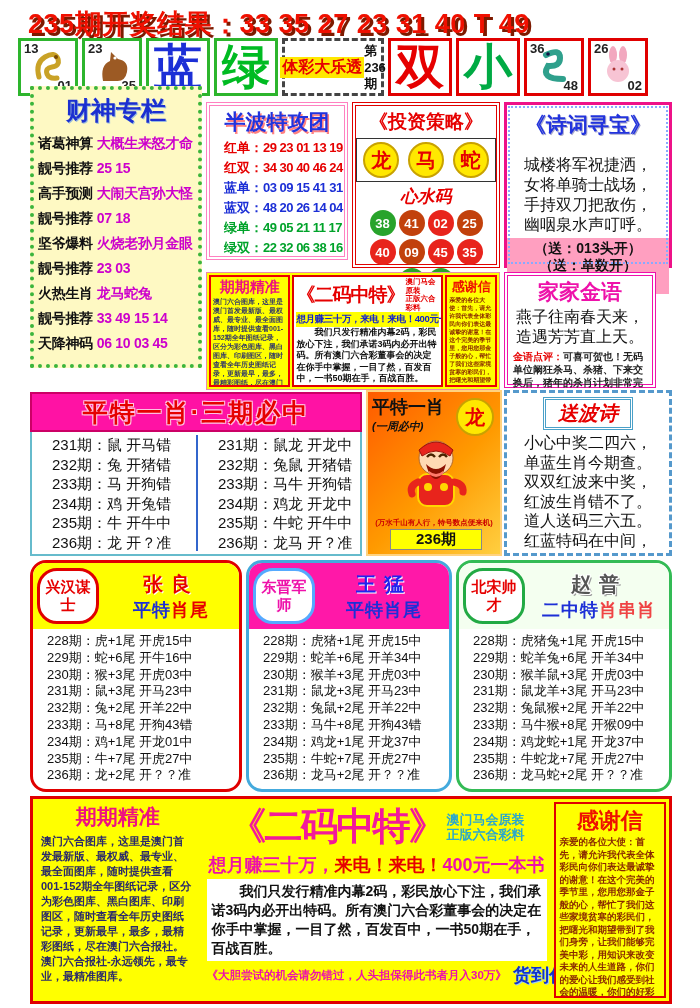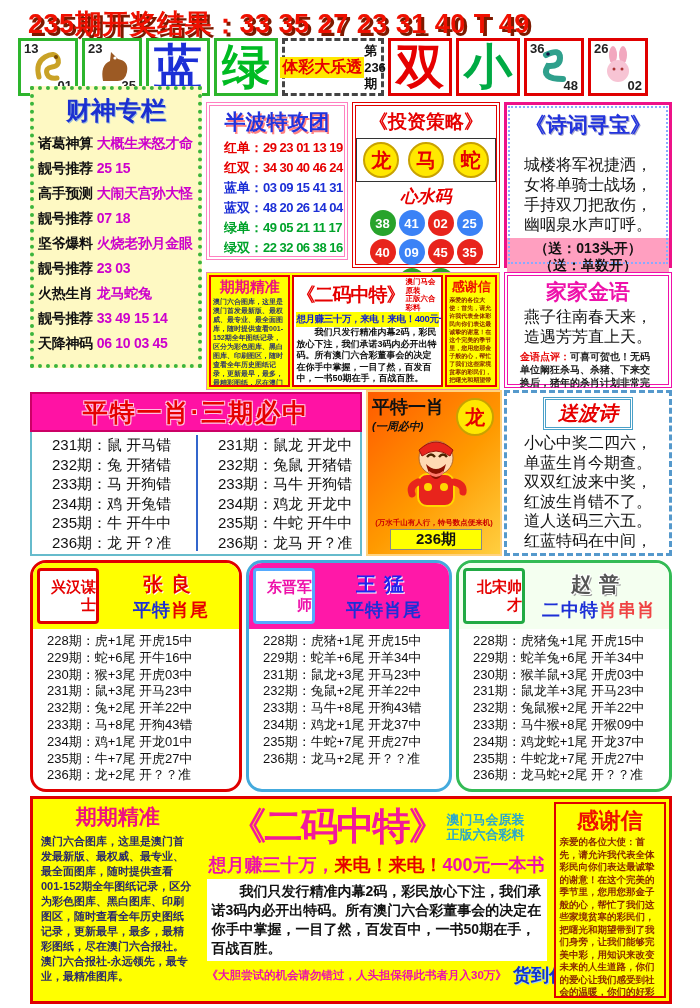--- a/index.html
+++ b/index.html
@@ -41,21 +41,21 @@
 
   .touzi { left:352px; top:102px; width:148px; height:166px; border:4px double #e00000; background:#fff; padding:3px 0; text-align:center; }
   .touzi-title { font-size:19px; font-weight:bold; color:#e60000; margin-bottom:3px; }
   .tz-frame { border:1px solid #333; padding:3px 2px; display:flex; justify-content:space-around; }
   .tz-circle { width:36px; height:36px; border-radius:50%; background:#ffe800; border:2px solid #c9a200;
     display:inline-flex; align-items:center; justify-content:center; font-size:20px; font-weight:bold; color:#e60000; }
   .xinshui { font-size:17px; font-weight:bold; font-style:italic; color:#e60000; margin:3px 0 2px; }
   .balls { display:flex; flex-wrap:wrap; gap:3px 3px; justify-content:center; }
   .ball { width:26px; height:26px; border-radius:50%; display:inline-flex; align-items:center; justify-content:center;
     color:#fff; font-size:13px; font-weight:bold; }
-  .ball.red { background:#e8241c; } .ball.blue { background:#3b82f6; } .ball.green { background:#28a32b; }
+  .ball.red { background:#e8241c; } .ball.blue { background:#c2410c; } .ball.green { background:#28a32b; }
 
   .shici { left:504px; top:102px; width:168px; height:166px; border:3px solid #ee1188; outline:2px dotted #88aaff; outline-offset:-6px; background:#fff; padding:6px 4px 0; text-align:center; }
   .shici-title { font-size:21px; font-weight:bold; color:#2233dd; text-shadow:1px 1px 0 #aac; margin-bottom:16px; }
   .shici .poem-line { font-size:16px; color:#111; line-height:20px; white-space:nowrap; }
   .gifts { background:#ff9fc0; margin:3px -4px 0; padding:2px 0 3px; }
   .gifts .poem-line { font-size:14px; font-weight:bold; line-height:17px; }
 
   
   .midrow { left:206px; top:272px; width:294px; height:118px; background:#ffff00; border:1px solid #e8a; display:flex; gap:2px; padding:2px; }
   .mid-jz { width:82px; border:2px solid #ee0000; background:#ffff00; padding:1px 2px; overflow:hidden; }
@@ -64,21 +64,21 @@
   .mid-erma { width:152px; border:2px solid #e00000; background:#fff; padding:1px 2px; overflow:hidden; }
   .me-head { display:flex; align-items:center; }
   .me-title { font-size:19px; font-weight:bold; color:#e60000; white-space:nowrap; letter-spacing:-1px; }
   .me-tags { font-size:7.5px; color:#e60000; font-weight:bold; line-height:8.5px; margin-left:1px; }
   .me-sub { background:#ffff00; color:#1122cc; font-size:9.5px; font-weight:bold; white-space:nowrap; letter-spacing:-0.4px; padding:1px 0; }
   .me-body { font-size:9px; color:#111; line-height:11.5px; font-weight:bold; text-indent:18px; }
   .mid-gx { width:52px; border:2px solid #ee0000; background:#ffff00; padding:1px 2px; overflow:hidden; }
   .mid-gx-title { text-align:center; font-size:13px; font-weight:bold; color:#ee1100; }
   .mid-gx-body { font-size:6px; color:#8a2a00; line-height:8px; font-weight:bold; }
 
-  .jiajia { left:504px; top:272px; width:168px; height:116px; border:4px double #ee11aa; background:#fff; padding:2px 12px; text-align:center; }
+  .jiajia { left:504px; top:272px; width:152px; height:116px; border:4px double #ee11aa; background:#fff; padding:2px 5px; text-align:center; }
   .jj-title { font-size:21px; font-weight:bold; color:#ee11aa; margin-bottom:1px; }
   .jj-poem .poem-line { font-size:16px; color:#111; line-height:20px; white-space:nowrap; }
   .jj-comment { text-align:left; font-size:10px; line-height:13px; font-weight:bold; color:#222; margin-top:3px; }
   .jj-comment .lbl { color:#e60000; }
 
   
   .ptable { left:30px; top:392px; width:332px; height:164px; }
   .pt-banner { height:40px; background:#ff12a4; border:2px solid #cc0066; display:flex; align-items:center; justify-content:center;
     font-size:25px; font-weight:bold; color:#e60000; letter-spacing:2px;
     text-shadow:-1px -1px 0 #ffc2e2, 1px -1px 0 #ffc2e2, -1px 1px 0 #ffc2e2, 1px 1px 0 #ffc2e2; }
@@ -103,22 +103,22 @@
   .sb-title { font-size:20px; font-weight:bold; font-style:italic; color:#e60000; }
   .songbo .poem-line { font-size:16px; color:#111; line-height:19.5px; white-space:nowrap; }
 
   
   .expert { top:560px; height:232px; border-radius:16px; overflow:hidden; background:#fff; }
   .ex0 { left:30px; width:212px; border:3px solid #e00000; }
   .ex1 { left:246px; width:206px; border:3px solid #44aadd; }
   .ex2 { left:456px; width:216px; border:3px solid #33bb55; }
   .ex-head { height:66px; display:flex; align-items:center; }
   .ex0 .ex-head { background:#ffff00; } .ex1 .ex-head { background:#ff18a8; } .ex2 .ex-head { background:#f4fff0; }
-  .ex-badge { margin:4px; width:62px; height:56px; background:#fff; border-radius:4px; display:flex; align-items:center; justify-content:center;
-    text-align:right; font-size:15px; font-weight:bold; line-height:18px; }
+  .ex-badge { margin:4px; width:62px; height:56px; background:#fff; border-radius:20px; display:flex; align-items:center; justify-content:center;
+    text-align:center; font-size:15px; font-weight:bold; line-height:18px; }
   .ex0 .ex-badge { border:3px solid #e00000; color:#e60000; }
   .ex1 .ex-badge { border:3px solid #55aaff; color:#ee11aa; }
   .ex2 .ex-badge { border:3px solid #22aa44; color:#e60000; }
   .ex-titles { flex:1; text-align:center; }
   .ex-name { font-size:20px; font-weight:bold; letter-spacing:8px; }
   .ex0 .ex-name { color:#e60000; text-shadow:1px 1px 0 #fff; }
   .ex1 .ex-name { color:#2222ee; text-shadow:1px 1px 0 #fff; }
   .ex2 .ex-name { color:#555; text-shadow:-1px -1px 0 #fff,1px -1px 0 #fff,-1px 1px 0 #fff,1px 1px 0 #fff,2px 2px 0 #999; }
   .ex-sub { font-size:18px; font-weight:bold; letter-spacing:1px; }
   .sp.blue { color:#1c2fd6; } .sp.red { color:#e60000; } .sp.green { color:#ef4444; } .sp.mag { color:#ee11aa; }
@@ -419,20 +419,21 @@
     <div class="ex-head">
       <div class="ex-badge">东晋军师</div>
       <div class="ex-titles">
         <div class="ex-name">王猛</div>
         <div class="ex-sub"><span class="sp blue">平特</span><span class="sp blue">肖尾</span></div>
       </div>
     </div>
     <div class="ex-rows">
         <div class="ex-row">228期：虎猪+1尾 开虎15中</div>
         <div class="ex-row">229期：蛇羊+6尾 开羊34中</div>
+        <div class="ex-row">230期：猴羊+3尾 开虎03中</div>
         <div class="ex-row">231期：鼠龙+3尾 开马23中</div>
         <div class="ex-row">232期：兔鼠+2尾 开羊22中</div>
         <div class="ex-row">233期：马牛+8尾 开狗43错</div>
         <div class="ex-row">234期：鸡龙+1尾 开龙37中</div>
         <div class="ex-row">235期：牛蛇+7尾 开虎27中</div>
         <div class="ex-row">236期：龙马+2尾 开？？准</div>
       </div>
   </div>
 
   <div class="abs expert ex2">

